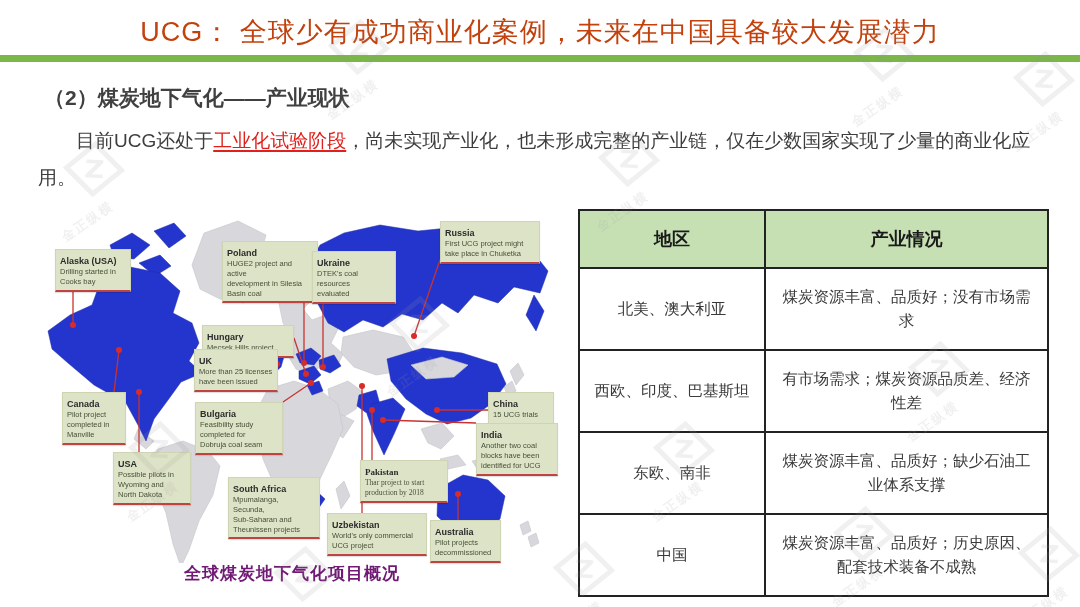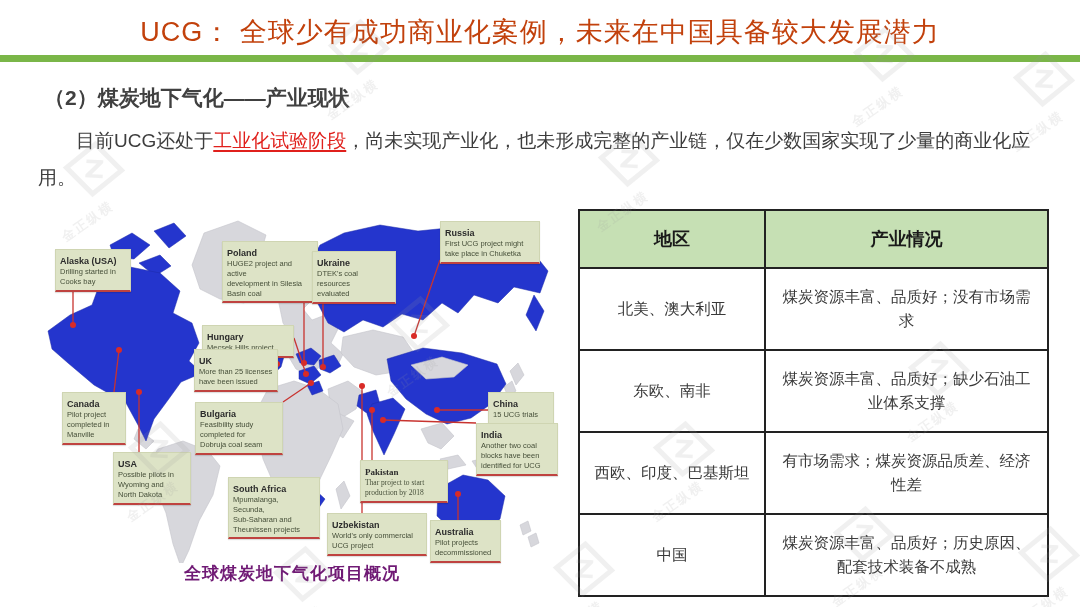--- a/index.html
+++ b/index.html
@@ -227,26 +227,26 @@
         <th>地区</th>
         <th>产业情况</th>
       </tr>
     </thead>
     <tbody>
         <tr>
           <td>北美、澳大利亚</td>
           <td>煤炭资源丰富、品质好；没有市场需求</td>
         </tr>
         <tr>
+          <td>西欧、印度、巴基斯坦</td>
+          <td>有市场需求；煤炭资源品质差、经济性差</td>
+        </tr>
+        <tr>
           <td>东欧、南非</td>
           <td>煤炭资源丰富、品质好；缺少石油工业体系支撑</td>
-        </tr>
-        <tr>
-          <td>西欧、印度、巴基斯坦</td>
-          <td>有市场需求；煤炭资源品质差、经济性差</td>
         </tr>
         <tr>
           <td>中国</td>
           <td>煤炭资源丰富、品质好；历史原因、配套技术装备不成熟</td>
         </tr>
       </tbody>
   </table>
 
 <div class="wm" style="left: 55px; top: 140px;">
       <div class="wm-box">

